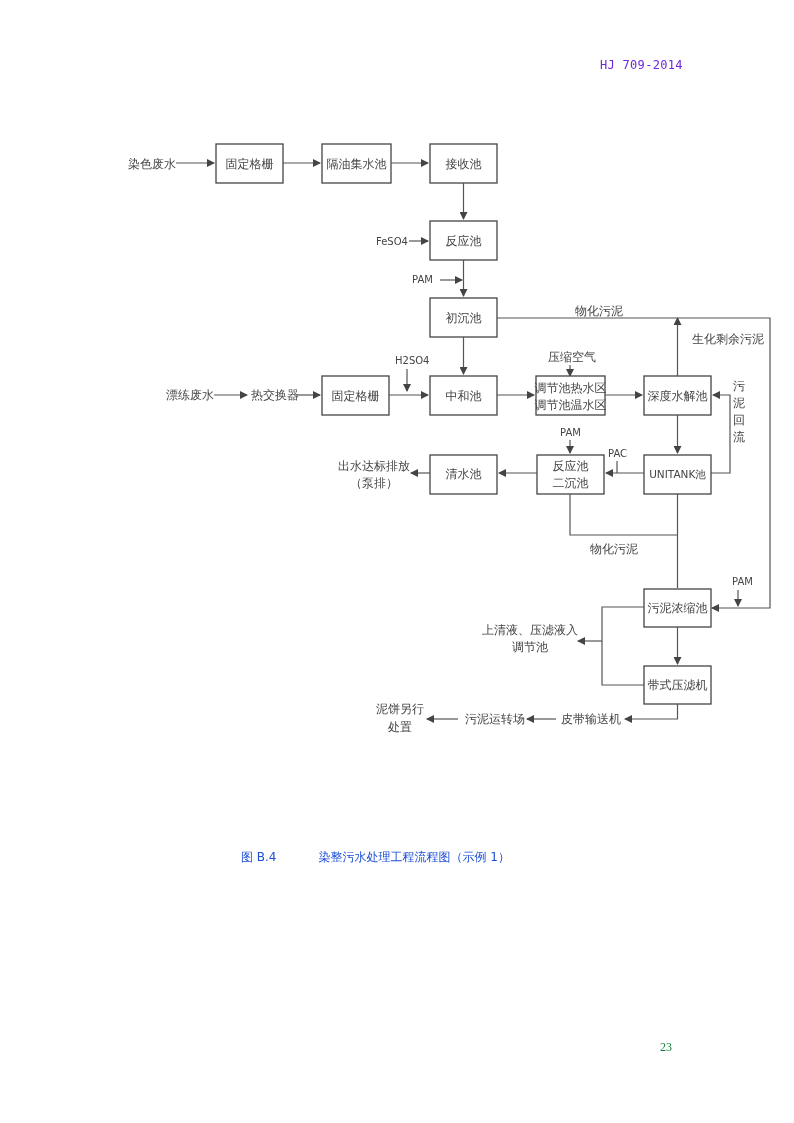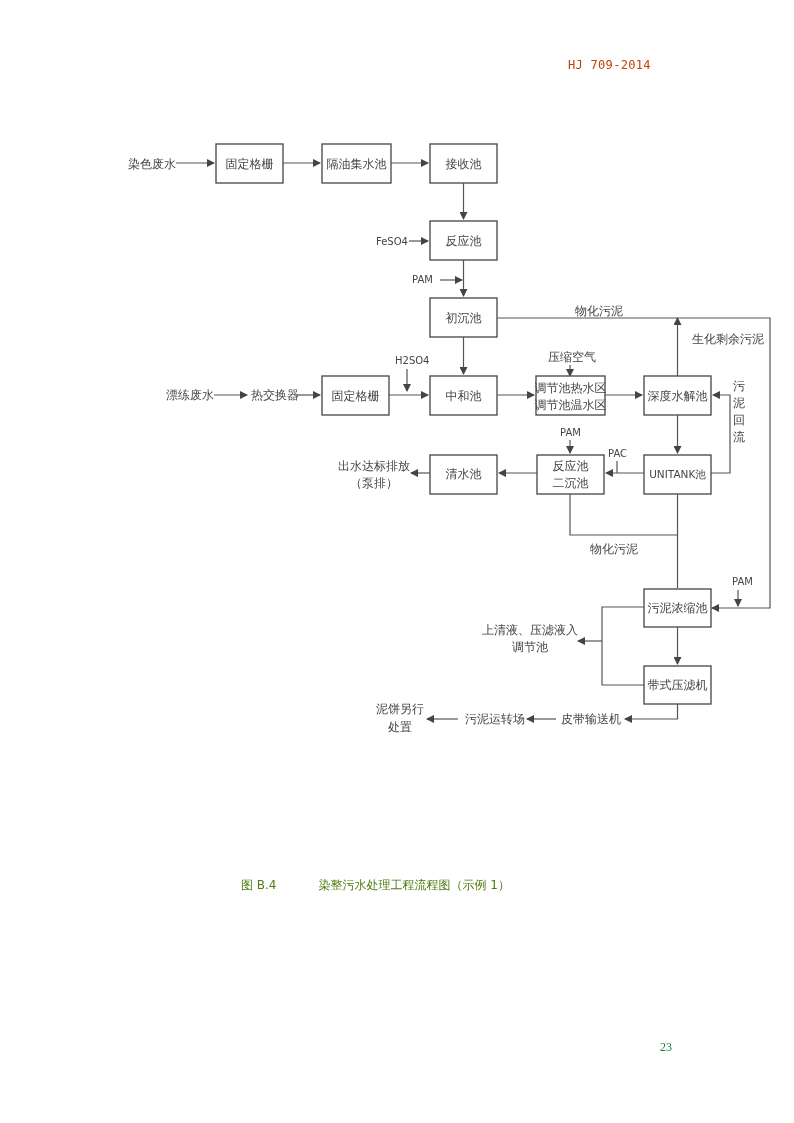--- a/index.html
+++ b/index.html
@@ -1,19 +1,19 @@
 <!DOCTYPE html>
 <html><head>
 <meta charset="utf-8">
 <style>
   html, body { margin: 0; padding: 0; background: #ffffff; }
   body { width: 794px; height: 1123px; position: relative; overflow: hidden; font-family: "DejaVu Serif", "Liberation Serif", serif; color: #333; }
-  .doc-code { position: absolute; left: 568px; top: 58px; font-family: "DejaVu Sans Mono", "Liberation Mono", monospace; font-size: 12px; color: #c2410c; letter-spacing: 0.3px; }
+  .doc-code { position: absolute; left: 600px; top: 58px; font-family: "DejaVu Sans Mono", "Liberation Mono", monospace; font-size: 12px; color: #6d28d9; letter-spacing: 0.3px; }
   .page-num { position: absolute; left: 660px; top: 1040px; font-family: "Liberation Serif", serif; font-size: 12px; color: #15803d; }
-  .caption { position: absolute; left: 241px; top: 849px; font-family: "DejaVu Sans", sans-serif; font-size: 12px; color: #4d7c0f; white-space: pre; margin-top: 28px; }
+  .caption { position: absolute; left: 241px; top: 849px; font-family: "DejaVu Sans", sans-serif; font-size: 12px; color: #1d4ed8; white-space: pre; }
   .caption .num { margin-right: 42px; }
   svg.flow { position: absolute; left: 0; top: 0; }
   svg.flow text { font-family: "DejaVu Sans", "Liberation Sans", sans-serif; fill: #444; }
   .box { fill: #fff; stroke: #444; stroke-width: 1.3; }
   .ln { stroke: #555; stroke-width: 1.2; fill: none; }
 </style>
 </head>
 <body>
 
 <div class="doc-code">HJ 709-2014</div>

